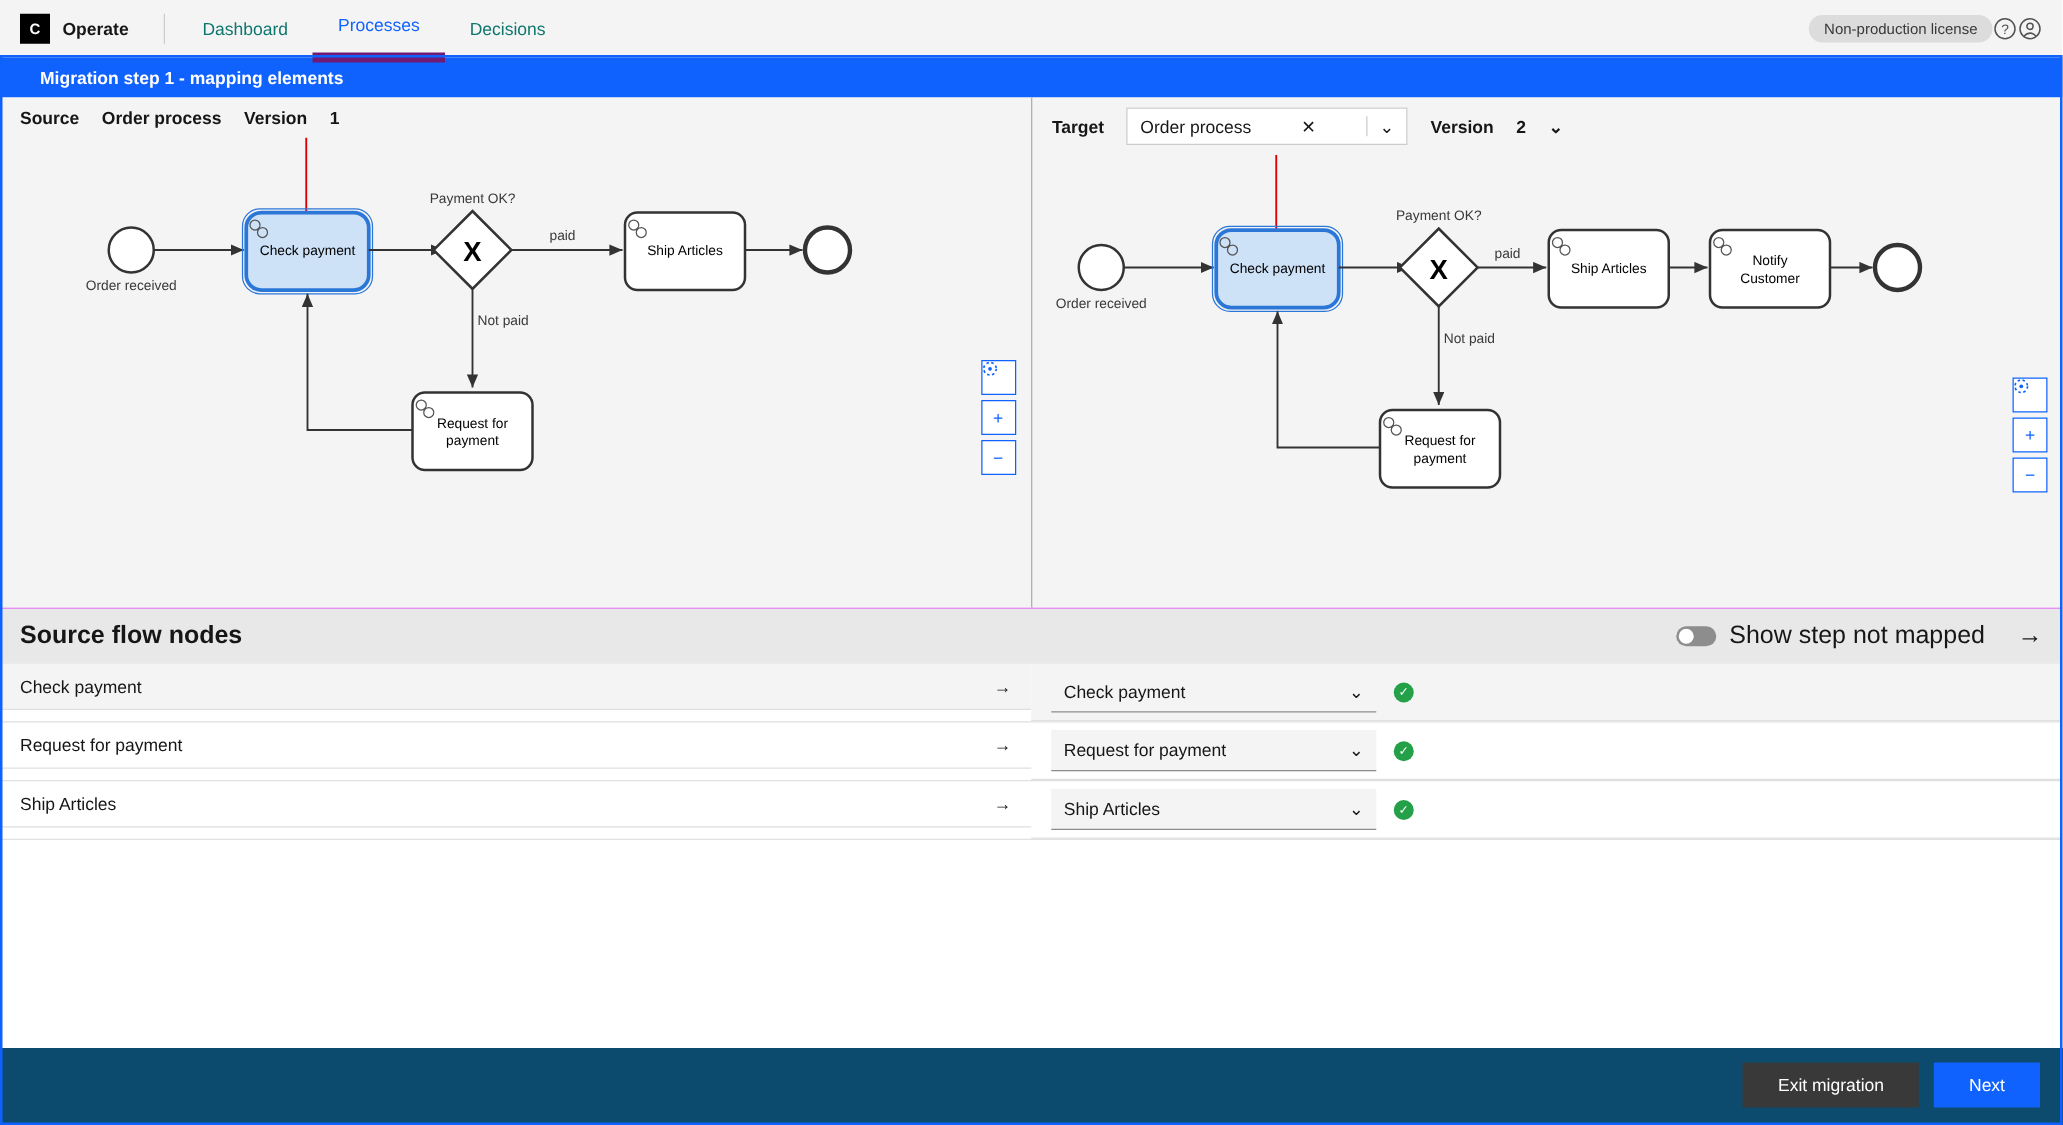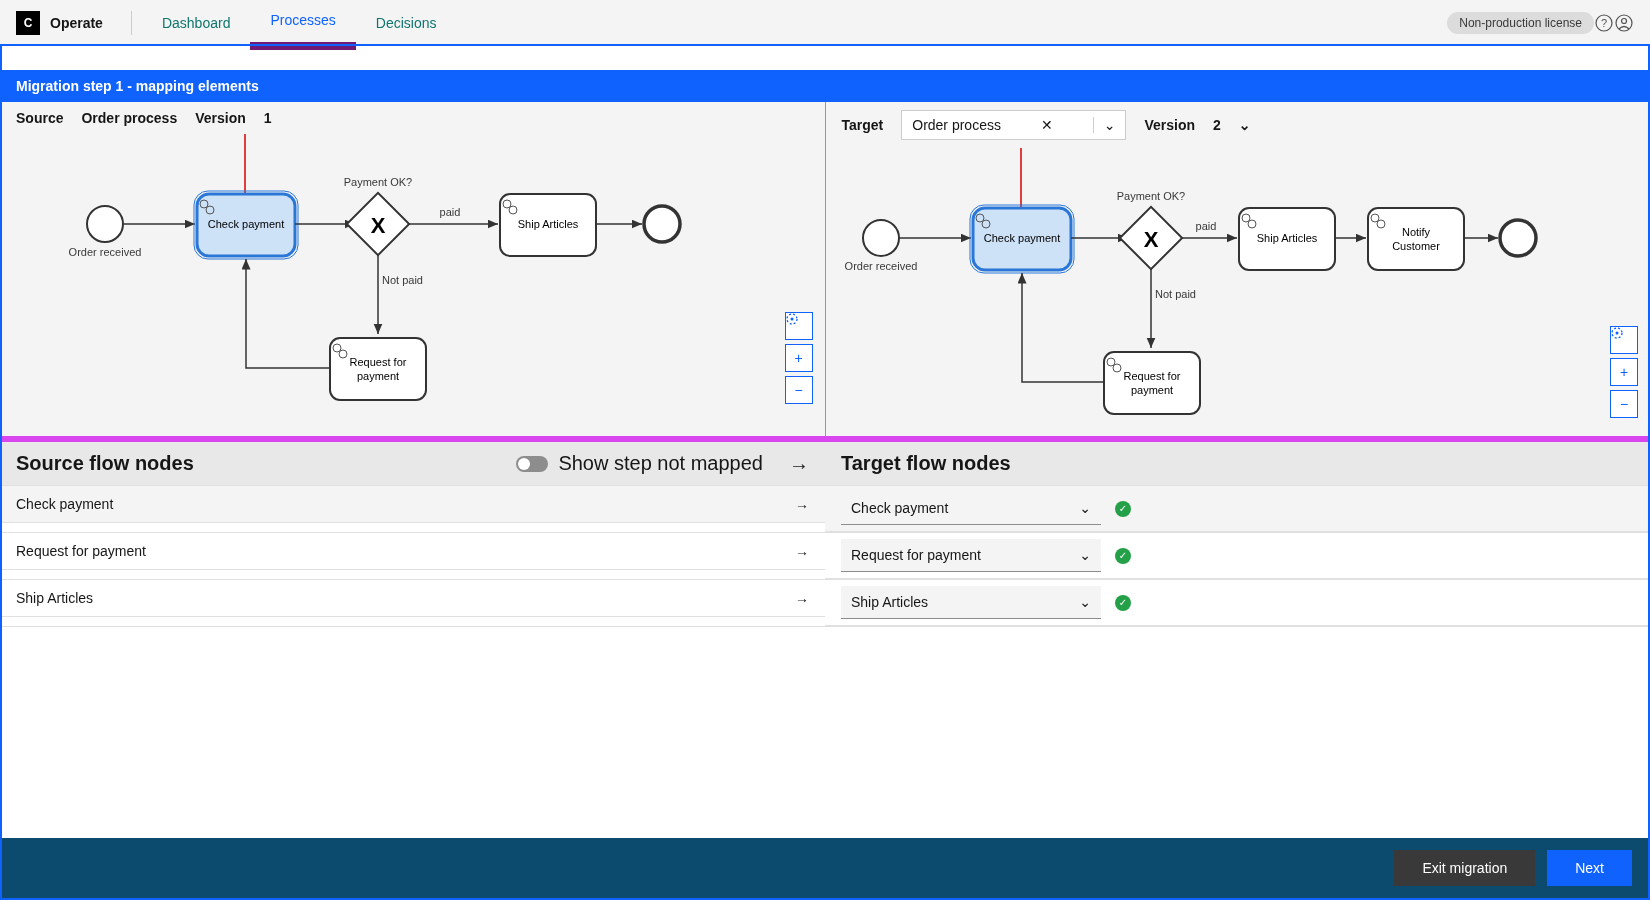--- a/index.html
+++ b/index.html
@@ -10,24 +10,24 @@
 .logo { width: 24px; height: 24px; background: #000; color: #fff; display: flex; align-items: center; justify-content: center; font-weight: bold; font-size: 12px; margin-right: 10px; }
 .brand { font-weight: 600; margin-right: 18px; }
 .vdiv { width: 1px; height: 24px; background: #ccc; margin: 0 10px; }
 .nav-link { color: #0f766e; padding: 14px 20px; cursor: pointer; }
 .nav-link.active { color: #0f62fe; border-bottom: 8px solid #701a75; margin-bottom: -2px; }
 .header-right { margin-left: auto; display: flex; align-items: center; }
 .license-badge { background: #dcdcdc; color: #393939; padding: 4px 12px; border-radius: 12px; font-size: 12px; }
 .icon-btn { width: 20px; height: 20px; display: flex; align-items: center; justify-content: center; cursor: pointer; }
 
 
-.banner { background: #0f62fe; color: #fff; padding: 8px 16px; font-size: 14px; font-weight: 600; margin-top: 24px; }
-
-
-.diagrams { display: flex; height: 340px; border-bottom: 6px solid #d946ef; }
+.banner { background: #0f62fe; color: #fff; padding: 8px 32px; font-size: 14px; font-weight: 600; }
+
+
+.diagrams { display: flex; height: 409px; border-bottom: 1px solid #d946ef; }
 .panel { flex: 1; position: relative; background: #f4f4f4; }
 .panel.left { border-right: 1px solid #999; }
 .panel-header { display: flex; align-items: center; gap: 18px; padding: 8px 16px; font-size: 14px; font-weight: 600; }
 .panel-header .label-secondary { color: #161616; }
 .select-box { background: #fff; border: 1px solid #ccc; padding: 6px 10px; display: flex; align-items: center; gap: 40px; font-weight: 400; }
 .select-box .close-x { font-weight: 400; cursor: pointer; }
 .select-box .chev { border-left: 1px solid #ccc; padding-left: 10px; cursor: pointer; }
 .version-chev { cursor: pointer; }
 
 
@@ -246,25 +246,20 @@
   <div class="flow-col">
     <div class="flow-header">
       <span>Source flow nodes</span>
       <div class="toggle">
         <div class="toggle-switch"></div>
         <span>Show step not mapped</span>
         <span class="arrow-right">→</span>
       </div>
     </div>
   </div>
-  <div class="flow-col">
-    <div class="flow-header">
-      <span>Target flow nodes</span>
-    </div>
-  </div>
 </div>
 
 <div class="flow-section">
   <div class="flow-col">
     <div class="flow-row hover">
       <span>Check payment</span>
       <span class="arrow-right">→</span>
     </div>
   </div>
   <div class="flow-col">

